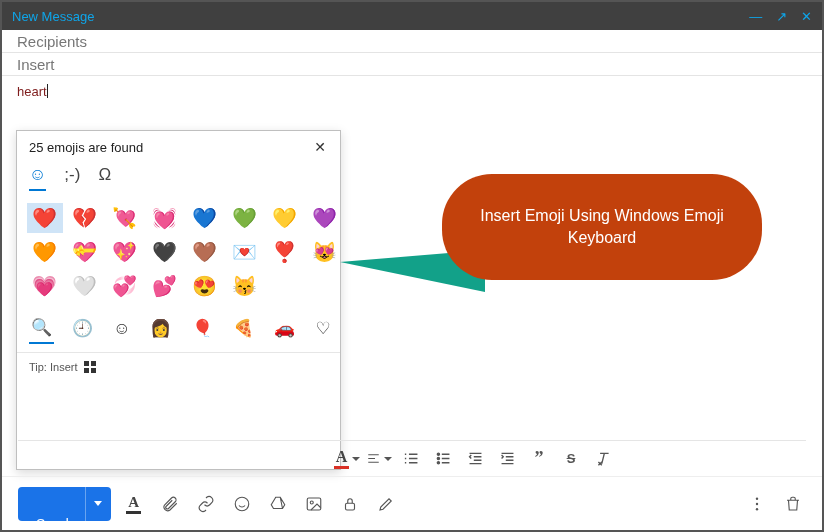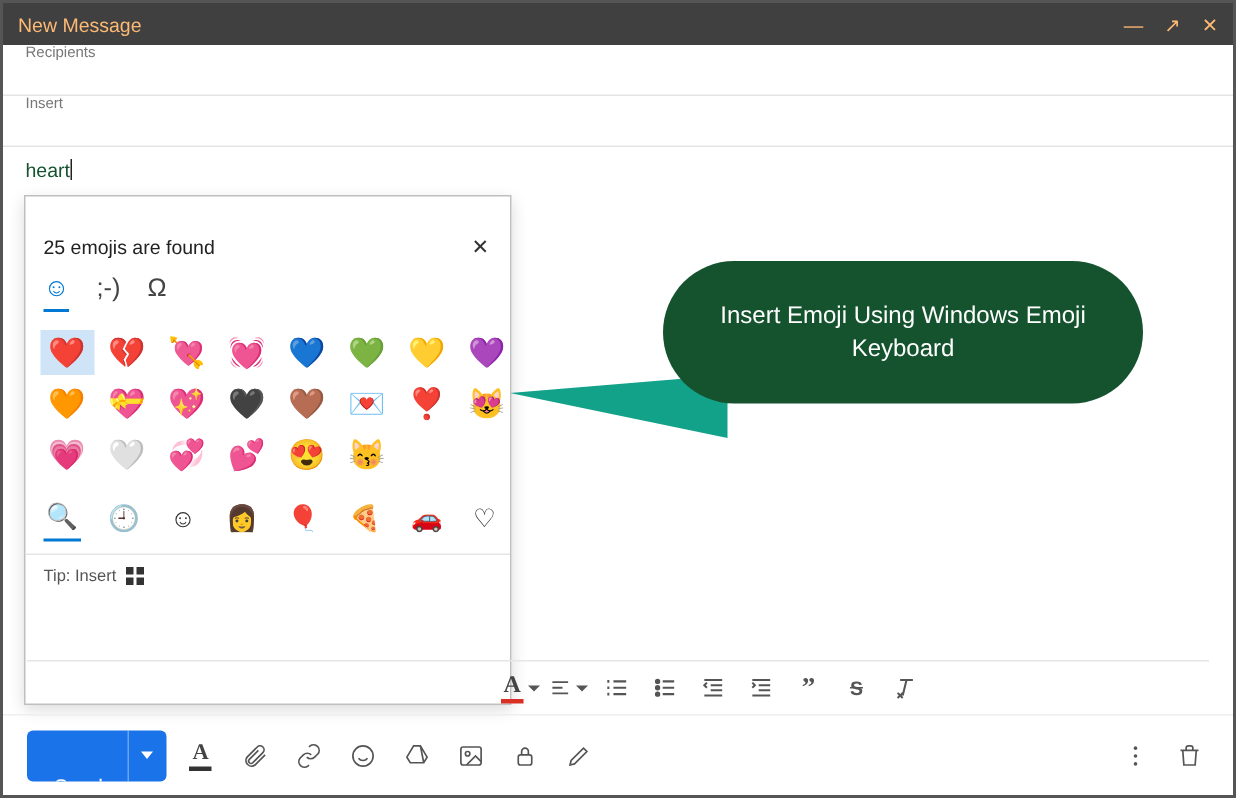--- a/index.html
+++ b/index.html
@@ -17,44 +17,44 @@
     width: 824px;
     height: 532px;
     border: 2px solid #555;
   }
   .titlebar {
     height: 28px;
     background: #404040;
     display: flex;
     align-items: center;
     padding: 0 10px;
-    color: #fdba74;
+    color: #0ea5e9;
   }
   .titlebar-title {
     flex: 1;
     font-size: 13px;
     font-weight: 500;
   }
   .titlebar-icons { display: flex; gap: 14px; }
   .titlebar-icons span { cursor: pointer; font-size: 13px; }
 
   .field-row {
-    height: 34px;
-    display: flex;
-    align-items: flex-start;
+    height: 23px;
+    display: flex;
+    align-items: center;
     padding: 0 15px;
     border-bottom: 1px solid #e4e4e4;
     color: #777;
-    font-size: 10px;
+    font-size: 15px;
   }
 
   .body-input {
     padding: 8px 15px 0 15px;
     font-size: 13px;
-    color: #14532d;
+    color: #7f1d1d;
   }
   .caret {
     display: inline-block;
     width: 1px;
     height: 14px;
     background: #222;
     vertical-align: -2px;
   }
 
   .emoji-panel {
@@ -68,21 +68,20 @@
     box-shadow: 0 3px 10px rgba(0,0,0,.15);
     display: flex;
     flex-direction: column;
   }
   .emoji-header {
     display: flex;
     align-items: center;
     padding: 8px 10px 2px 12px;
     font-size: 13px;
     color: #222;
-    margin-top: 17px;
   }
   .emoji-header-title { flex: 1; }
   .emoji-close { font-size: 14px; color: #333; cursor: pointer; padding: 0 4px; }
 
   .emoji-tabs {
     display: flex;
     gap: 18px;
     padding: 4px 10px 4px 12px;
     font-size: 17px;
     color: #444;
@@ -244,22 +243,22 @@
   }
   .action-icon svg { width: 18px; height: 18px; stroke: #555; fill: none; stroke-width: 1.5; }
 
   .spacer { flex: 1; }
 
   .callout {
     position: absolute;
     top: 172px;
     left: 440px;
     width: 320px;
-    height: 95px;
-    background: #14532d;
+    height: 106px;
+    background: #c2410c;
     border-radius: 50px;
     display: flex;
     align-items: center;
     justify-content: center;
     color: #fff;
     text-align: center;
     font-size: 16px;
     line-height: 1.35;
     padding: 10px 34px;
   }

